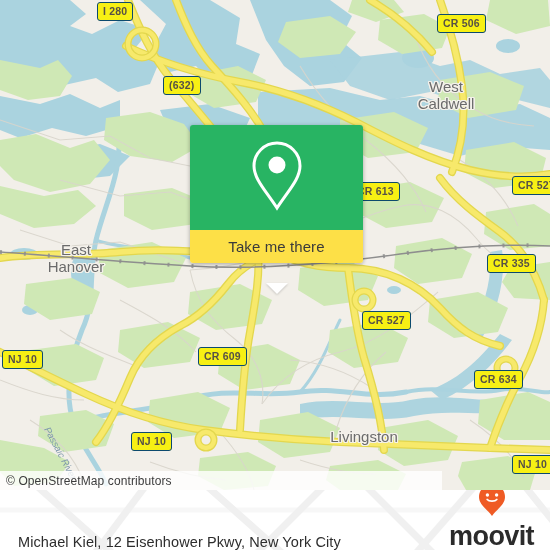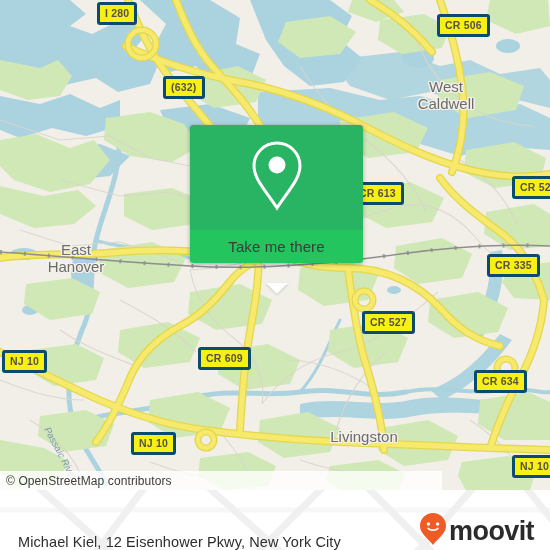--- a/index.html
+++ b/index.html
@@ -16,21 +16,21 @@
 
   .layer{position:absolute;left:0;top:0;width:550px;height:490px;}
   .layer svg{display:block;}
 
   
 
   
   .shield{
     position:absolute;
     background:#f7f014;
-    border:3px solid #0c4a6e;
+    border:1px solid #0c4a6e;
     border-radius:3px;
     color:#565147;
     font-weight:bold;
     font-size:10.5px;
     line-height:14px;
     padding:1px 5px 2px 5px;
     white-space:nowrap;
     letter-spacing:.2px;
     box-sizing:border-box;
   }
@@ -65,21 +65,21 @@
     box-shadow:0 1px 4px rgba(0,0,0,.32);
     overflow:visible;
     z-index:40;
   }
   .popup-top{
     height:105px;border-radius:3px 3px 0 0;
     display:flex;align-items:center;justify-content:center;
     background:#28b463;
   }
   .popup-bottom{
-    height:33px;background:#22c55e;border-radius:0 0 3px 3px;
+    height:33px;background:#fde047;border-radius:0 0 3px 3px;
     display:flex;align-items:center;justify-content:center;
   }
   .popup-bottom span{
     color:#3b3b3b;font-size:15px;letter-spacing:.1px;
   }
   .popup-tail{
     position:absolute;left:50%;top:158px;margin-left:-11px;
     width:0;height:0;
     border-left:11px solid transparent;
     border-right:11px solid transparent;
@@ -102,21 +102,21 @@
   .footer{
     position:absolute;left:0;top:490px;width:550px;height:60px;
     background:#ffffff;overflow:hidden;
   }
   .footer-wm{position:absolute;left:0;top:0;width:550px;height:60px;opacity:1;}
   .footer-inner{
     position:relative;height:60px;display:flex;align-items:flex-end;
     justify-content:space-between;padding:0 16px 0 18px;box-sizing:border-box;
   }
   .addr{color:#2d2d2d;font-size:14.5px;white-space:nowrap;letter-spacing:.1px;}
-  .brand{display:flex;align-items:center;gap:2px;}
+  .brand{display:flex;align-items:center;gap:2px;flex-direction:column;}
   .brand-word{color:#2b2b2b;font-size:27px;font-weight:bold;letter-spacing:-.6px;line-height:27px;}
 </style>
 </head>
 <body>
 
 <div class="screen">
 
   <div class="map">
     <div class="map-base"></div>
 

